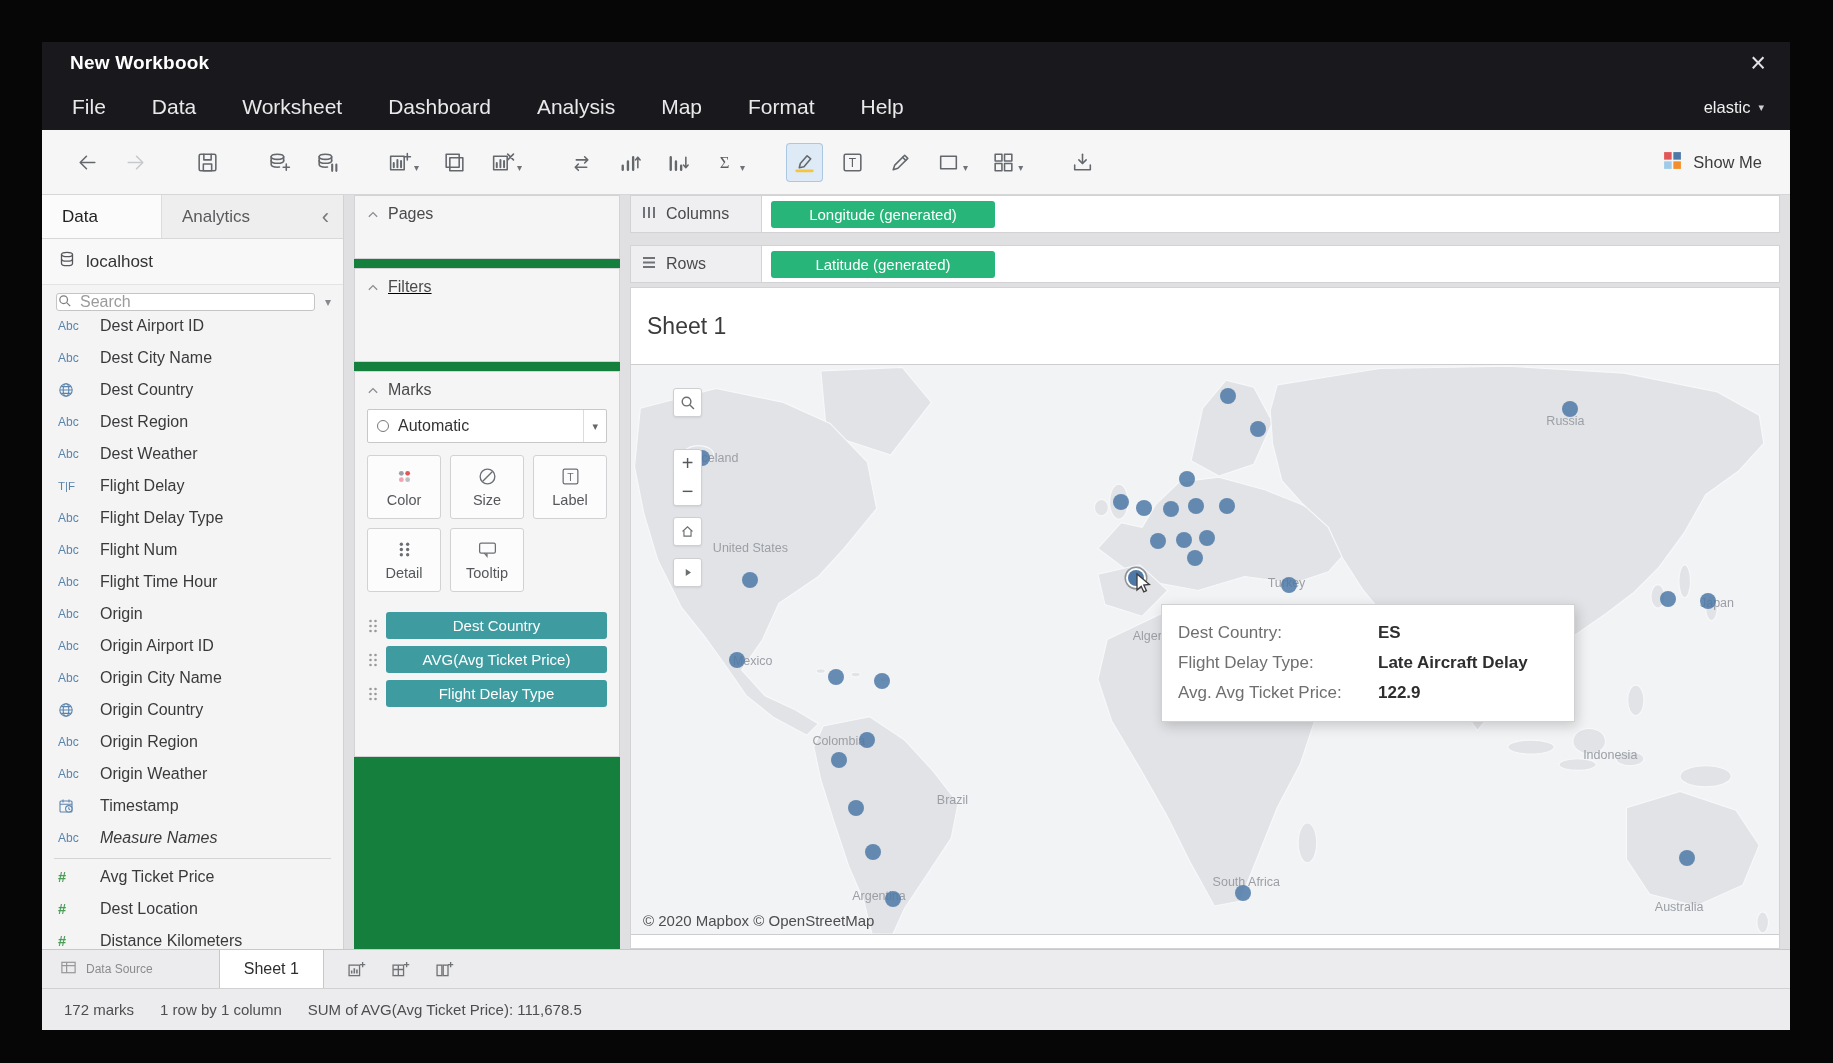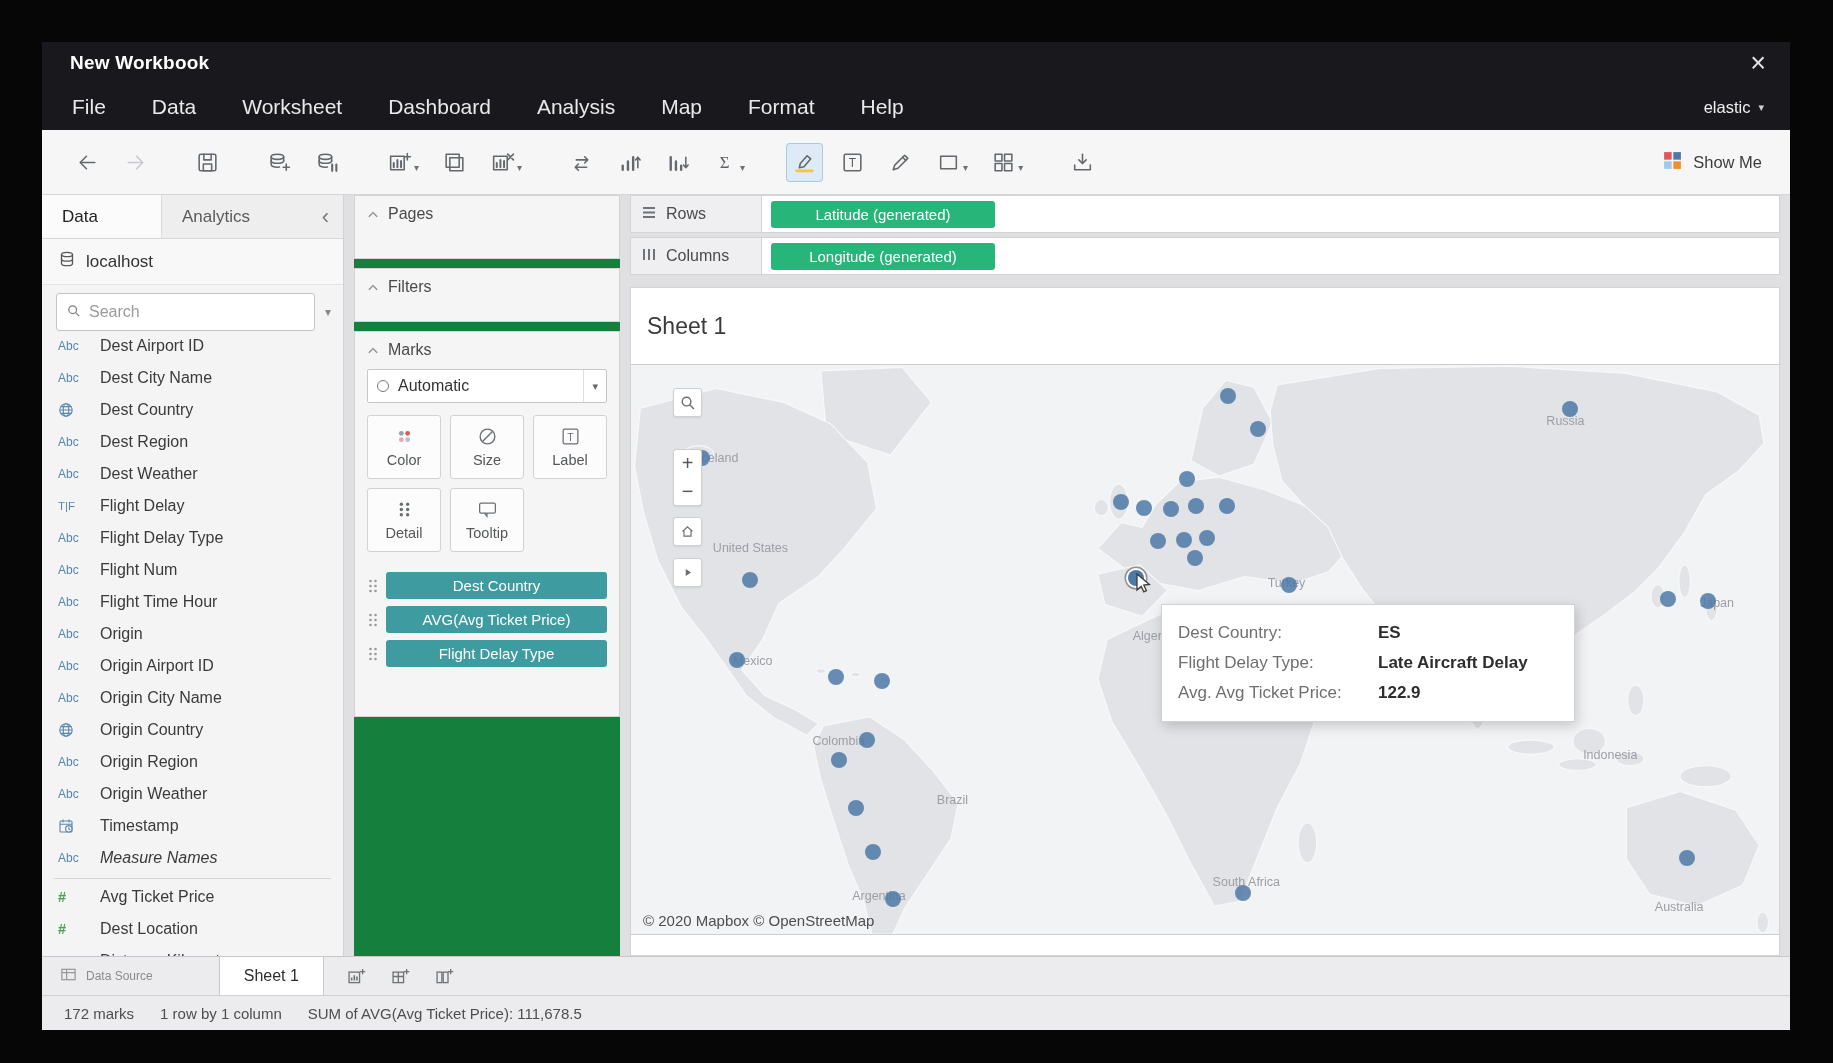--- a/index.html
+++ b/index.html
@@ -33,40 +33,40 @@
   
   .sidebar{width:302px;flex:none;background:#f4f4f5;border-right:1px solid #d2d2d4;display:flex;flex-direction:column;min-height:0;}
   .side-tabs{height:44px;flex:none;display:flex;align-items:stretch;background:#eeeeef;border-bottom:1px solid #d8d8da;}
   .side-tab{display:flex;align-items:center;padding:0 20px;font-size:17px;color:#5a5a5c;cursor:pointer;}
   .side-tab.active{background:#fbfbfc;color:#222;border-right:1px solid #dcdcde;font-weight:normal;width:120px;}
   .collapse{margin-left:auto;display:flex;align-items:center;padding:0 14px;color:#77797c;font-size:22px;cursor:pointer;}
   .connection{height:46px;flex:none;display:flex;align-items:center;gap:10px;padding:0 16px;font-size:17px;color:#333;
     background:#f8f8f9;border-bottom:1px solid #e3e3e5;}
   .connection svg{width:18px;height:18px;}
   .search-row{flex:none;display:flex;align-items:center;gap:6px;padding:8px 8px 8px 14px;}
-  .search-box{flex:1;height:38px;background:#fff;border:1px solid #c5c5c7;border-radius:3px;display:flex;
-    align-items:center;gap:8px;padding:0 9px;cursor:text;}
+  .search-box{flex:1;height:18px;background:#fff;border:1px solid #c5c5c7;border-radius:3px;display:flex;
+    align-items:center;gap:8px;padding:0 0;cursor:text;}
   .search-box svg{width:15px;height:15px;}
   .search-placeholder{color:#9b9b9d;font-size:16px;}
   .search-caret{color:#87898c;font-size:12px;padding:0 4px;cursor:pointer;}
   .fields{flex:1;overflow:hidden;position:relative;}
   .fields-inner{margin-top:-9px;}
   .field-row{height:32px;display:flex;align-items:center;gap:6px;padding:0 8px 0 16px;font-size:16px;color:#3a3a3c;cursor:pointer;}
   .field-icon{width:36px;flex:none;display:flex;align-items:center;}
   .field-icon.text{color:#5b84ad;font-size:12px;}
   .field-icon.bool{color:#5b84ad;font-size:11.5px;}
   .field-icon.num{color:#4c9e57;font-size:14.5px;font-weight:bold;}
   .field-icon svg{width:16px;height:16px;}
   .field-row.italic .field-label{font-style:italic;}
   .field-divider{border-top:1px solid #d5d5d7;margin:4px 12px 2px 12px;}
   
   .cards{width:266px;flex:none;background:#15803d;display:flex;flex-direction:column;gap:9px;min-height:0;}
   .card{background:#f5f5f6;border:1px solid #d3d3d5;flex:none;}
   .card-pages{height:64px;}
-  .card-filters{height:54px;}
+  .card-filters{height:94px;text-decoration:underline;}
   .card-marks{height:386px;}
   .card-header{display:flex;align-items:center;gap:9px;padding:9px 12px 6px;font-size:16px;color:#4a4a4c;}
   .card-header svg{width:12px;height:9px;}
   .mark-type{margin:4px 12px 12px;height:34px;background:#fff;border:1px solid #c8c8ca;border-radius:2px;
     display:flex;align-items:center;gap:9px;padding:0 0 0 9px;font-size:16px;color:#333;cursor:pointer;}
   .mt-circle{width:12px;height:12px;border:1.6px solid #76787b;border-radius:50%;flex:none;}
   .mt-caret{margin-left:auto;color:#64666a;font-size:11px;border-left:1px solid #dcdcde;align-self:stretch;
     display:flex;align-items:center;padding:0 8px;}
   .mark-buttons{display:grid;grid-template-columns:repeat(3,1fr);gap:9px;margin:0 12px;}
   .mark-btn{height:64px;background:#fcfcfd;border:1px solid #d2d2d4;border-radius:3px;display:flex;
@@ -114,21 +114,21 @@
   .attribution{position:absolute;left:12px;bottom:5px;font-size:15px;color:#4e4e50;z-index:4;}
   
   .bottom-tabs{height:39px;flex:none;background:#ececee;border-top:1px solid #c8c8ca;display:flex;align-items:stretch;}
   .ds-tab{display:flex;align-items:center;gap:9px;padding:0 18px;color:#8b8b8d;font-size:12px;cursor:pointer;}
   .ds-tab svg{width:17px;height:17px;}
   .sheet-tab{margin-left:48px;background:#fff;border-left:1px solid #c8c8ca;border-right:1px solid #c8c8ca;
     display:flex;align-items:center;padding:0 24px;font-size:16px;color:#2e2e30;cursor:pointer;}
   .new-btns{display:flex;align-items:center;gap:10px;padding-left:16px;}
   .new-btn{width:34px;height:30px;display:flex;align-items:center;justify-content:center;cursor:pointer;}
   .new-btn svg{width:21px;height:21px;}
-  .statusbar{height:35px;flex:none;background:#ececee;border-top:1px solid #d1d1d3;display:flex;align-items:center;
+  .statusbar{height:42px;flex:none;background:#ececee;border-top:1px solid #d1d1d3;display:flex;align-items:center;
     padding-left:22px;gap:26px;font-size:15px;color:#4e4e50;}
 </style>
 </head>
 <body>
 
 <div class="window">
 
   <div class="titlebar">
     <span class="win-title">New Workbook</span>
     <span class="win-close">×</span>
@@ -526,40 +526,40 @@
                 <circle cx="3.5" cy="13" r="1.3"></circle>
                 <circle cx="8.5" cy="13" r="1.3"></circle>
               </svg>
               <div class="pill teal" style="background: rgb(62, 156, 161);">Flight Delay Type</div>
             </div>
           </div>
       </div>
     </div>
 
     <div class="main">
+      <div class="shelf-row cols">
+        <div class="shelf-label">
+          <span><svg viewBox="0 0 16 15" stroke="#6f7276" stroke-width="2" fill="none">
+                <path d="M3 2v11M8 2v11M13 2v11"></path>
+              </svg></span>
+          <span>Columns</span>
+        </div>
+        <div class="shelf-body">
+          <div class="pill green" style="background: rgb(39, 181, 121);">Longitude (generated)</div>
+        </div>
+      </div>
       <div class="shelf-row rows">
         <div class="shelf-label">
           <span><svg viewBox="0 0 16 15" stroke="#6f7276" stroke-width="2" fill="none">
                 <path d="M2 3h12M2 7.5h12M2 12h12"></path>
               </svg></span>
           <span>Rows</span>
         </div>
         <div class="shelf-body">
           <div class="pill green" style="background: rgb(39, 181, 121);">Latitude (generated)</div>
-        </div>
-      </div>
-      <div class="shelf-row cols">
-        <div class="shelf-label">
-          <span><svg viewBox="0 0 16 15" stroke="#6f7276" stroke-width="2" fill="none">
-                <path d="M3 2v11M8 2v11M13 2v11"></path>
-              </svg></span>
-          <span>Columns</span>
-        </div>
-        <div class="shelf-body">
-          <div class="pill green" style="background: rgb(39, 181, 121);">Longitude (generated)</div>
         </div>
       </div>
 
       <div class="sheet">
         <div class="sheet-title">Sheet 1</div>
         <div class="map">
           <svg class="world" viewBox="0 0 986 487" preserveAspectRatio="none">
             <g fill="#e2e3e6" stroke="#f7f8fa" stroke-width="1">
               <polygon points="163,5 233,2 258,32 223,77 168,59"></polygon>
               <polygon points="8,37 73,20 131,32 171,50 203,83 211,123 183,157 161,181 127,204 113,235 95,261 115,283 141,295 161,307 151,317 123,302 99,283 81,257 63,232 43,207 23,167 11,127 3,87"></polygon>

